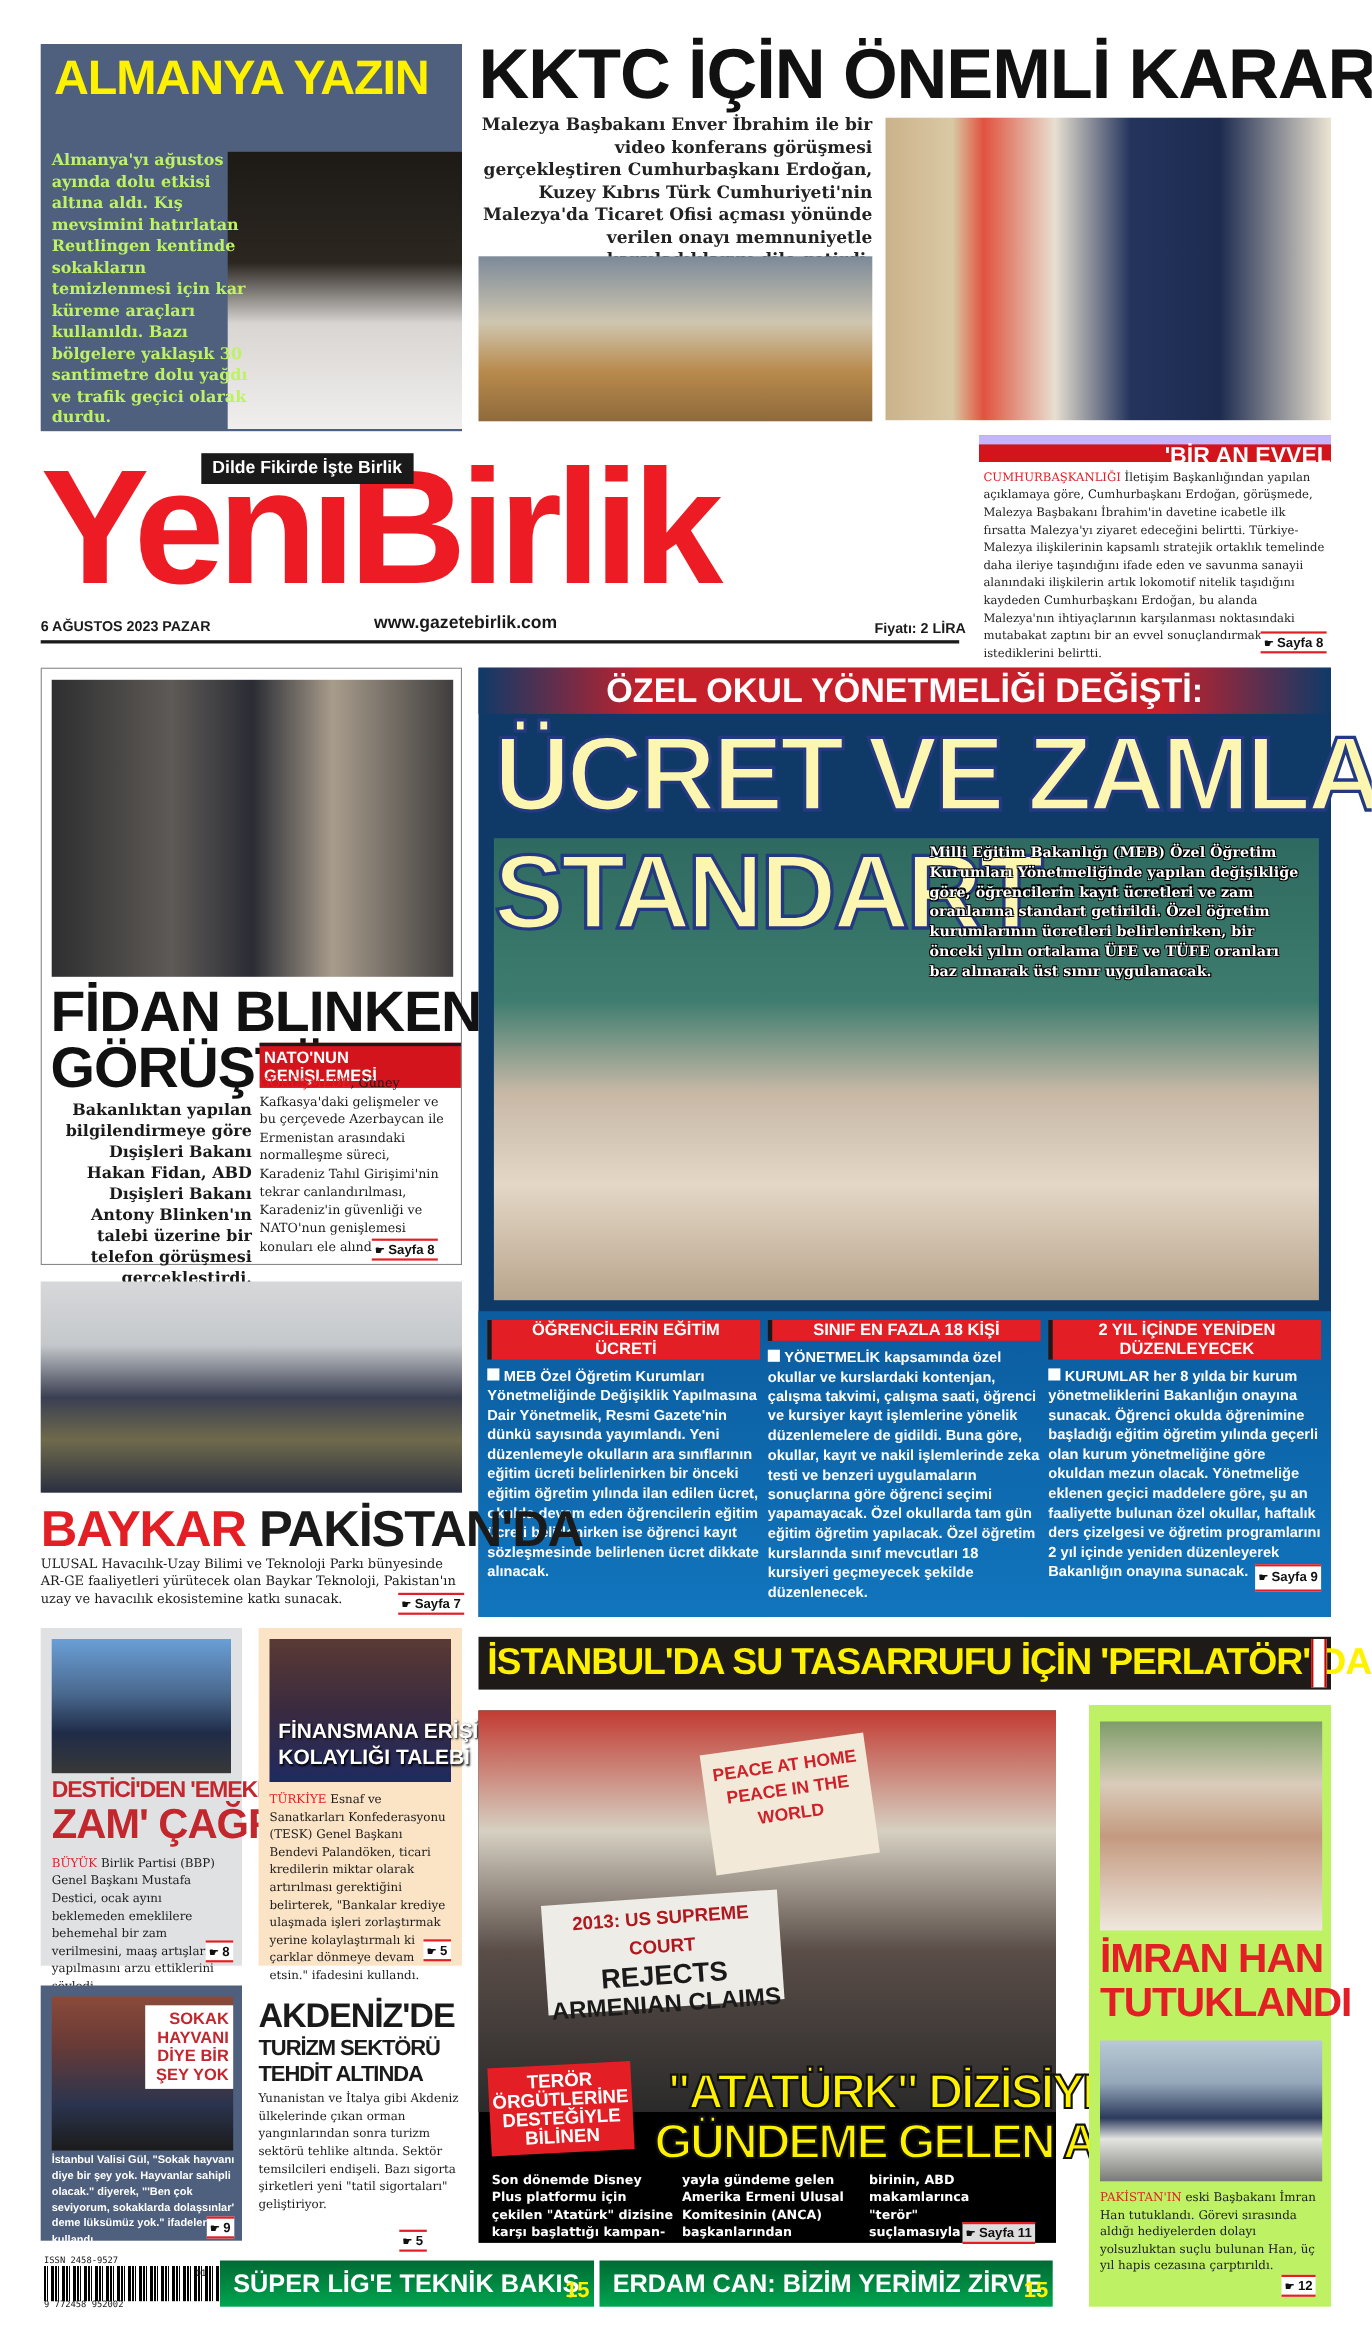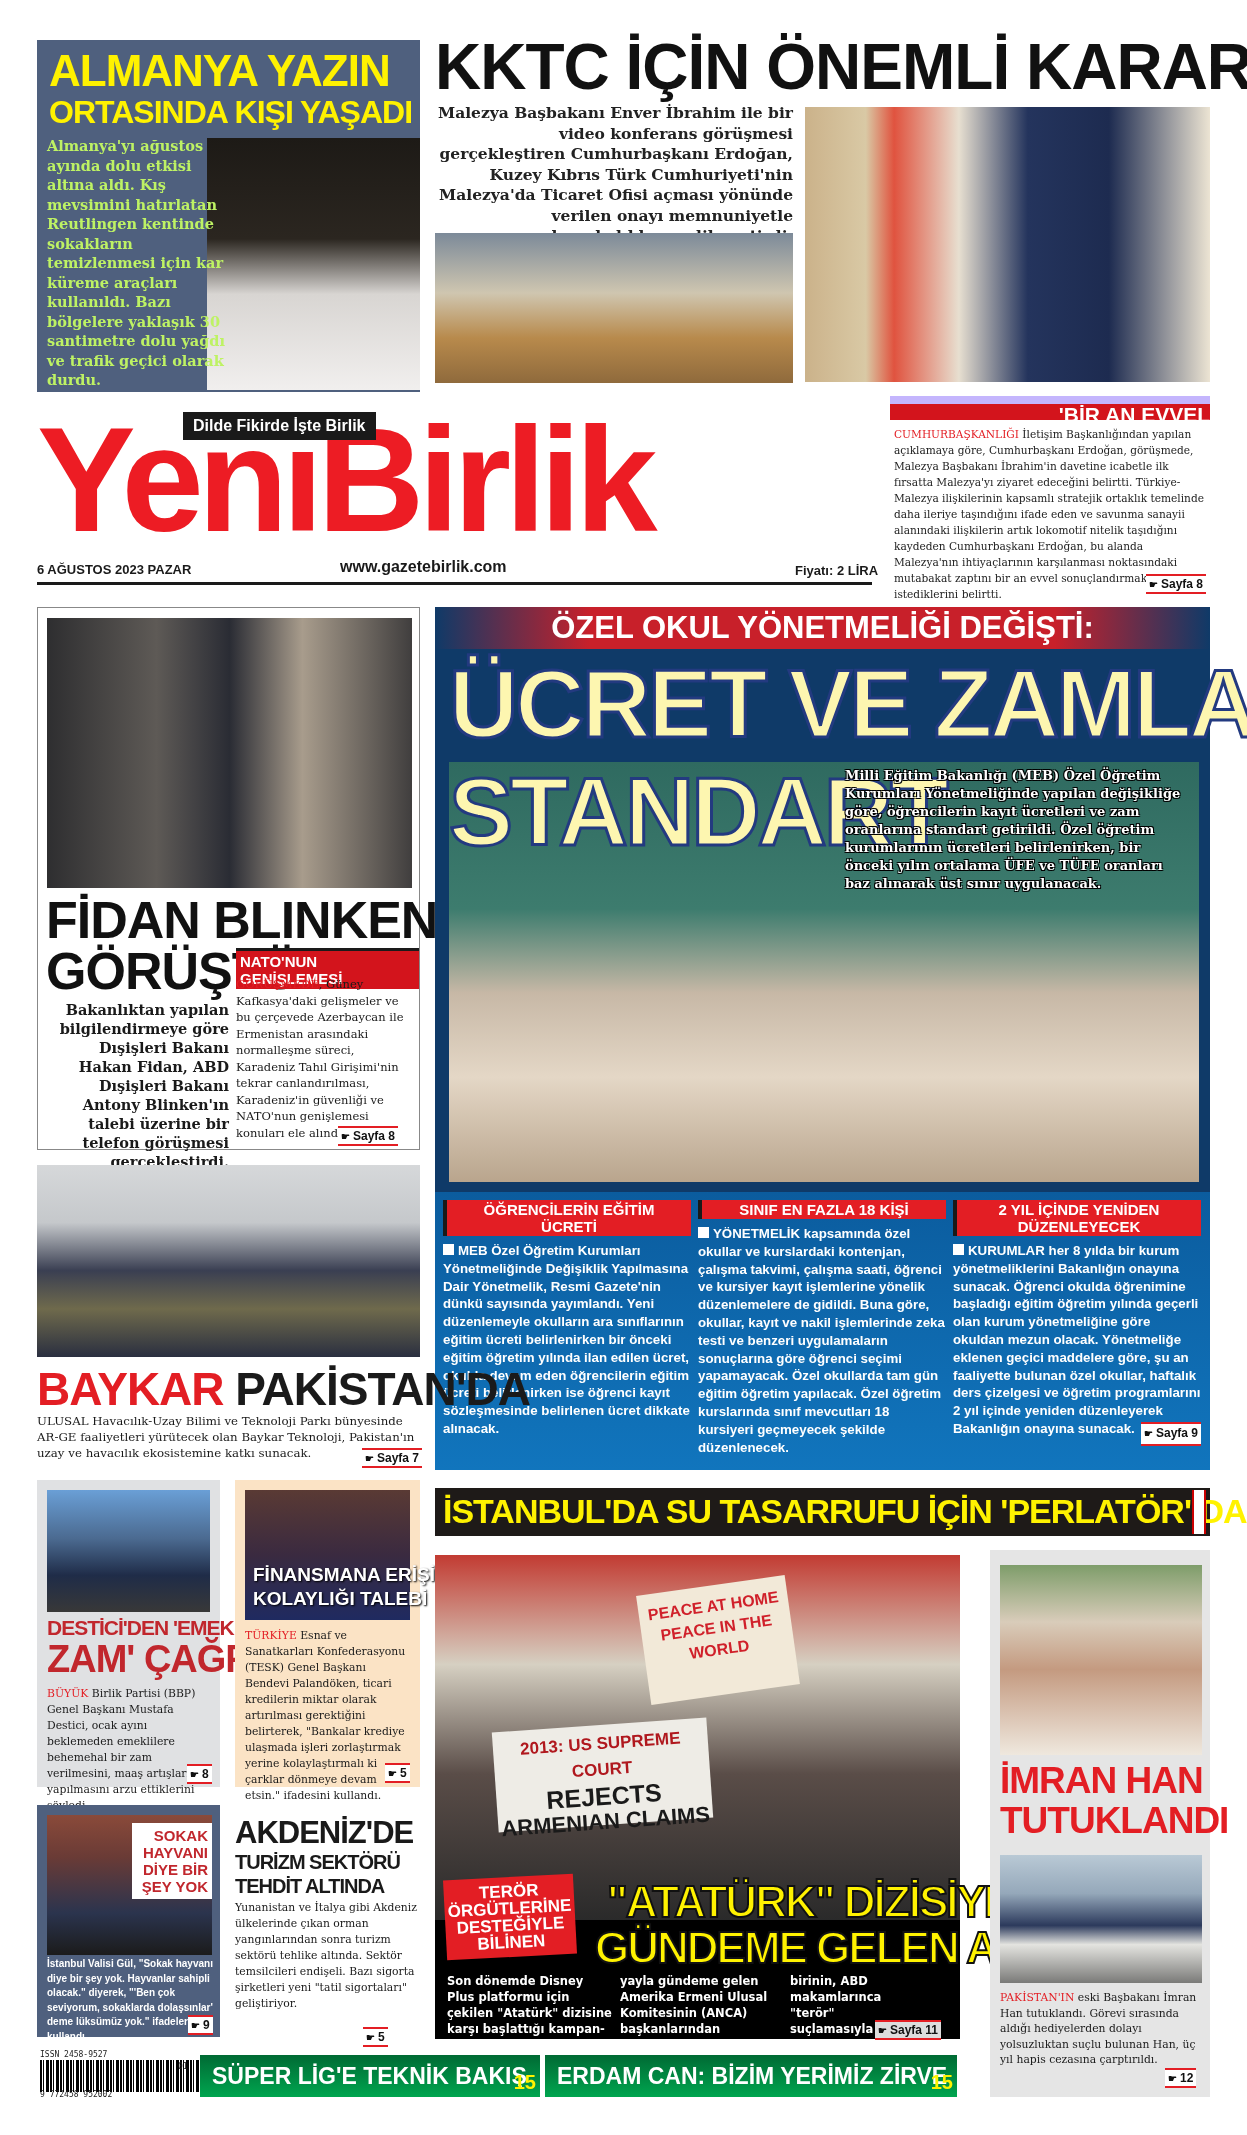--- a/index.html
+++ b/index.html
@@ -111,41 +111,40 @@
 
 
 #akdeniz{left:235px;top:1805px;width:185px;height:232px}
 #akdeniz .h1{left:0;top:10px;font-size:31px;letter-spacing:-1px}
 #akdeniz .h2{left:0;top:46px;font-size:20px;letter-spacing:-1px}
 #akdeniz .h3{left:0;top:70px;font-size:20px;letter-spacing:-1px}
 #akdeniz .txt{left:0;top:95px;width:185px;font-size:10.8px;line-height:16px}
 #akdeniz .sayfa{position:absolute;left:128px;top:222px}
 
 
-#imran{left:990px;top:1550px;width:220px;height:547px;background:#e5e5e5}
+#imran{left:990px;top:1550px;width:220px;height:547px;background:#bef264}
 #imran .photo1{left:10px;top:15px;width:202px;height:190px;background:linear-gradient(180deg,#7e9d6a 0%,#d9ccba 30%,#c49a80 55%,#efe8de 100%)}
 #imran .h1{left:10px;top:210px;color:#e31e24;font-size:37px;letter-spacing:-1px}
 #imran .h2{left:10px;top:250px;color:#e31e24;font-size:37px;letter-spacing:-1px}
 #imran .photo2{left:10px;top:305px;width:202px;height:128px;background:linear-gradient(180deg,#b9c9d5 0%,#95a8ba 30%,#2c3a5c 55%,#e4e4e0 70%,#7a7a78 100%)}
 #imran .txt{left:10px;top:440px;width:205px;font-size:10.8px;line-height:15.5px}
 #imran .sayfa{position:absolute;left:175px;top:518px}
 
 
 #isbn{left:40px;top:2050px;font-family:"DejaVu Sans Mono",monospace;font-size:8px}
 #barcode{left:40px;top:2060px;width:162px;height:32px;background:repeating-linear-gradient(90deg,#000 0 2px,#fff 2px 3px,#000 3px 4px,#fff 4px 6px,#000 6px 9px,#fff 9px 10px)}
 #barcode-num{left:40px;top:2090px;font-family:"DejaVu Sans Mono",monospace;font-size:8px}
 .strip{position:absolute;top:2055px;height:42px;background:linear-gradient(180deg,#006a34,#00a54f);color:#fff;font-family:"Liberation Sans",sans-serif;font-weight:bold;font-size:23px;line-height:42px;padding-left:12px;white-space:nowrap}
 .strip .num{color:#fff200;font-size:20px;position:absolute;right:4px;top:6px}
 </style>
 </head>
 <body>
 
 <div id="almanya" class="abs">
   <div class="abs cond h1">ALMANYA YAZIN</div>
-  <div class="abs cond h2">ORTASINDA KIŞI YAŞADI</div>
   <div class="photo"></div>
   <div class="abs txt">Almanya'yı ağustos ayında dolu etkisi altına aldı. Kış mevsimini hatırlatan Reutlingen kentinde sokakların temizlenmesi için kar küreme araçları kullanıldı. Bazı bölgelere yaklaşık 30 santimetre dolu yağdı ve trafik geçici olarak durdu.</div>
 </div>
 
 <div id="kktc-title" class="abs cond">KKTC İÇİN ÖNEMLİ KARAR</div>
 <div id="kktc-text" class="abs">Malezya Başbakanı Enver İbrahim ile bir video konferans görüşmesi gerçekleştiren Cumhurbaşkanı Erdoğan, Kuzey Kıbrıs Türk Cumhuriyeti'nin Malezya'da Ticaret Ofisi açması yönünde verilen onayı memnuniyetle karşıladıklarını dile getirdi.</div>
 <div id="meeting-photo" class="photo"></div>
 <div id="erdogan-photo" class="photo"></div>
 
 <div id="logo" class="abs">YeniBirlik</div>

